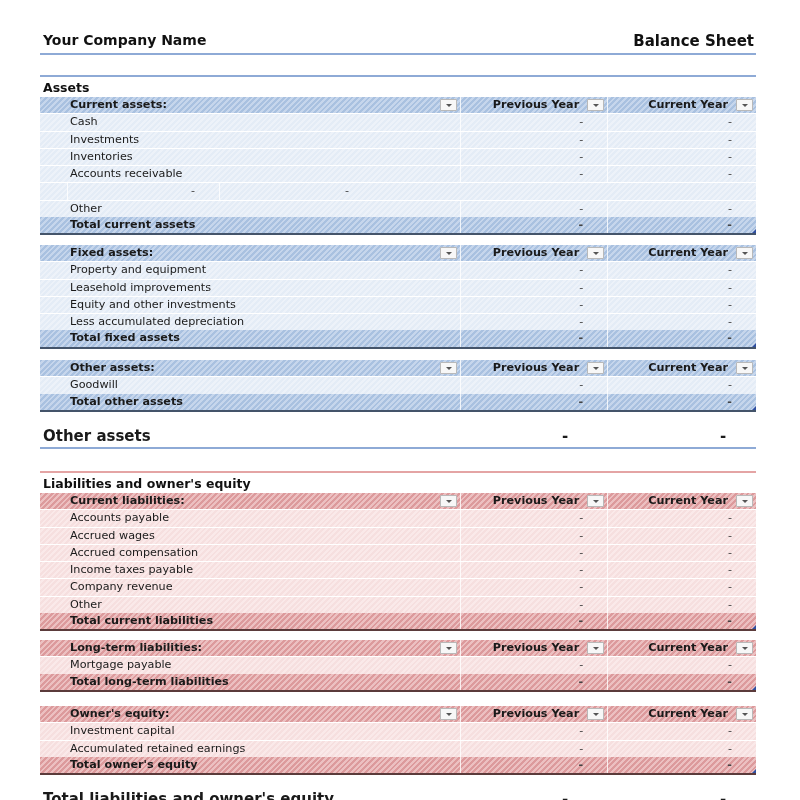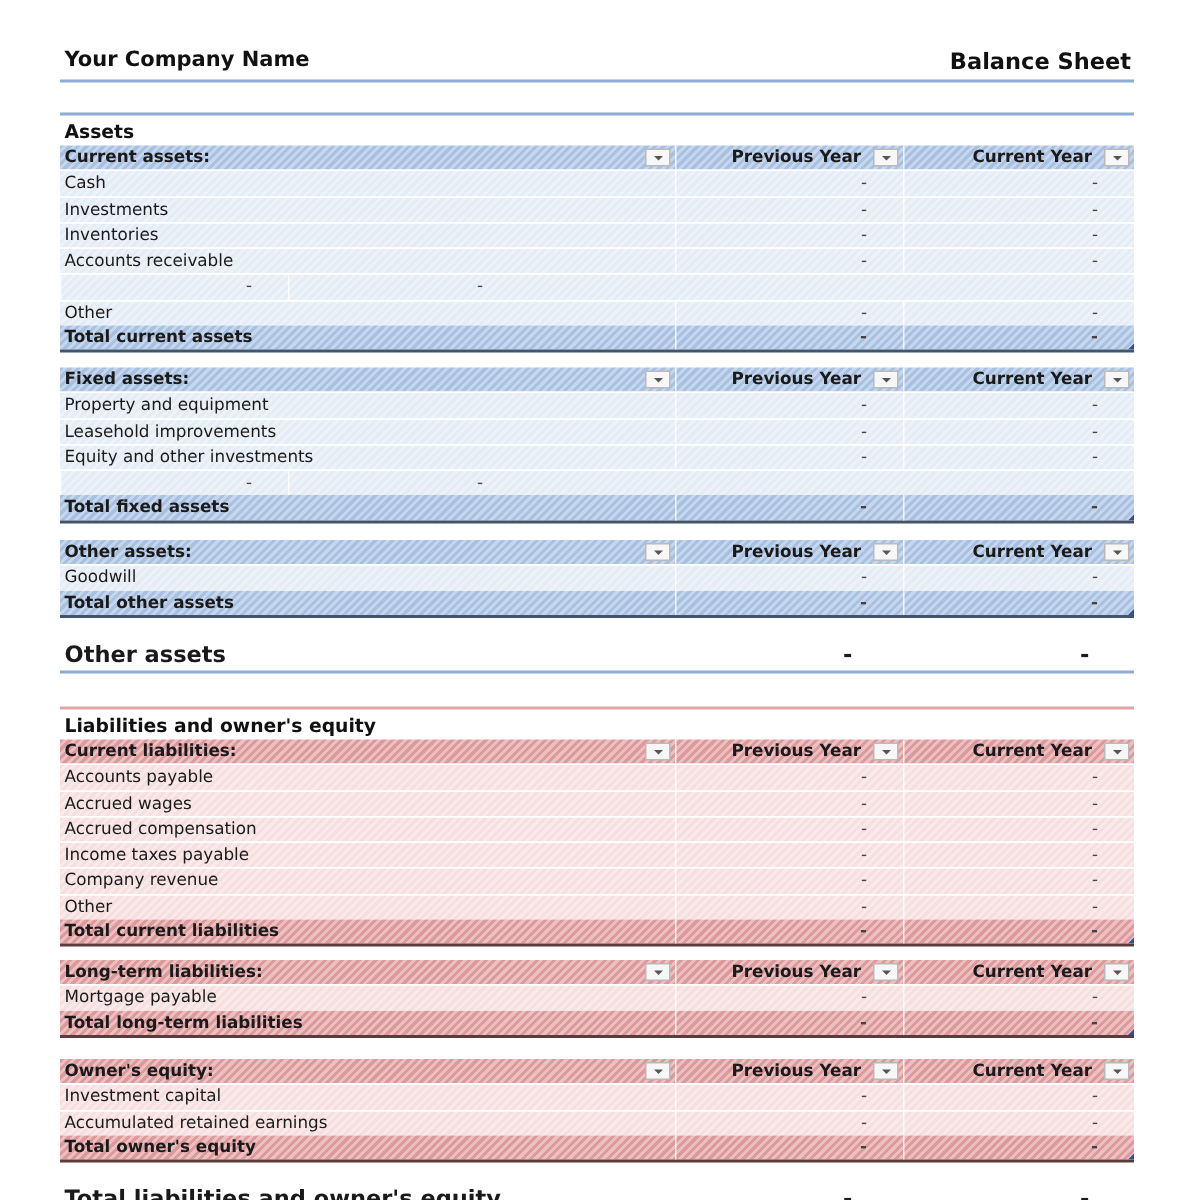--- a/index.html
+++ b/index.html
@@ -10,21 +10,21 @@
   .title-row { position:absolute; top:32px; left:0; width:716px; height:20px; }
   .company { position:absolute; left:3px; top:0; font-weight:bold; font-size:14px; color:#111; }
   .doc-title { position:absolute; right:2px; top:0; font-weight:bold; font-size:15px; color:#111; }
   .rule { position:absolute; left:0; width:716px; height:2px; }
   .rule.blue { background:#8eaad6; }
   .rule.red { background:#e4a4a4; }
 
   .section-label { position:absolute; left:3px; font-weight:bold; font-size:12.5px; color:#111; }
 
   .table { position:absolute; left:0; width:716px; }
-  .row { position:relative; height:16.3px; display:flex; font-size:11.2px; line-height:16.3px; }
+  .row { position:relative; height:16.3px; display:flex; font-size:11.2px; line-height:16.3px;padding-left:27px; }
   .cell { position:relative; box-sizing:border-box; white-space:nowrap; overflow:hidden; }
   .c-label { width:410px; padding-left:3px; }
   .c-prev { width:152px; text-align:right; padding-right:28px; border-left:1px solid rgba(255,255,255,0.8); }
   .c-cur { width:154px; text-align:right; padding-right:28px; border-left:1px solid rgba(255,255,255,0.8); }
   .row.data .c-prev, .row.data .c-cur, .row.total .c-prev, .row.total .c-cur { padding-right:24px; }
 
   
   .blue .row.header { background: repeating-linear-gradient(135deg, #a9c1e0 0 2px, #c6d6ec 2px 4px); font-weight:bold; }
   .blue .row.data { background: repeating-linear-gradient(135deg, #e4ecf6 0 2px, #edf2f9 2px 4px); border-top:1px solid #ffffff; }
   .blue .row.total { background: repeating-linear-gradient(135deg, #a9c1e0 0 2px, #c6d6ec 2px 4px); font-weight:bold; border-bottom:2px solid #44546a; }
@@ -118,20 +118,21 @@
         <div class="cell c-label"><span>Leasehold improvements</span></div>
         <div class="cell c-prev dash"><span>-</span></div>
         <div class="cell c-cur dash"><span>-</span></div>
       </div>
       <div class="row data">
         <div class="cell c-label"><span>Equity and other investments</span></div>
         <div class="cell c-prev dash"><span>-</span></div>
         <div class="cell c-cur dash"><span>-</span></div>
       </div>
       <div class="row data">
+        <div class="cell c-label"><span>Less accumulated depreciation</span></div>
         <div class="cell c-prev dash"><span>-</span></div>
         <div class="cell c-cur dash"><span>-</span></div>
       </div>
       <div class="row total">
         <div class="cell c-label"><span>Total fixed assets</span></div>
         <div class="cell c-prev dash"><span>-</span></div>
         <div class="cell c-cur dash"><span>-</span><span class="resize-handle"></span></div>
       </div>
     </div>
 

